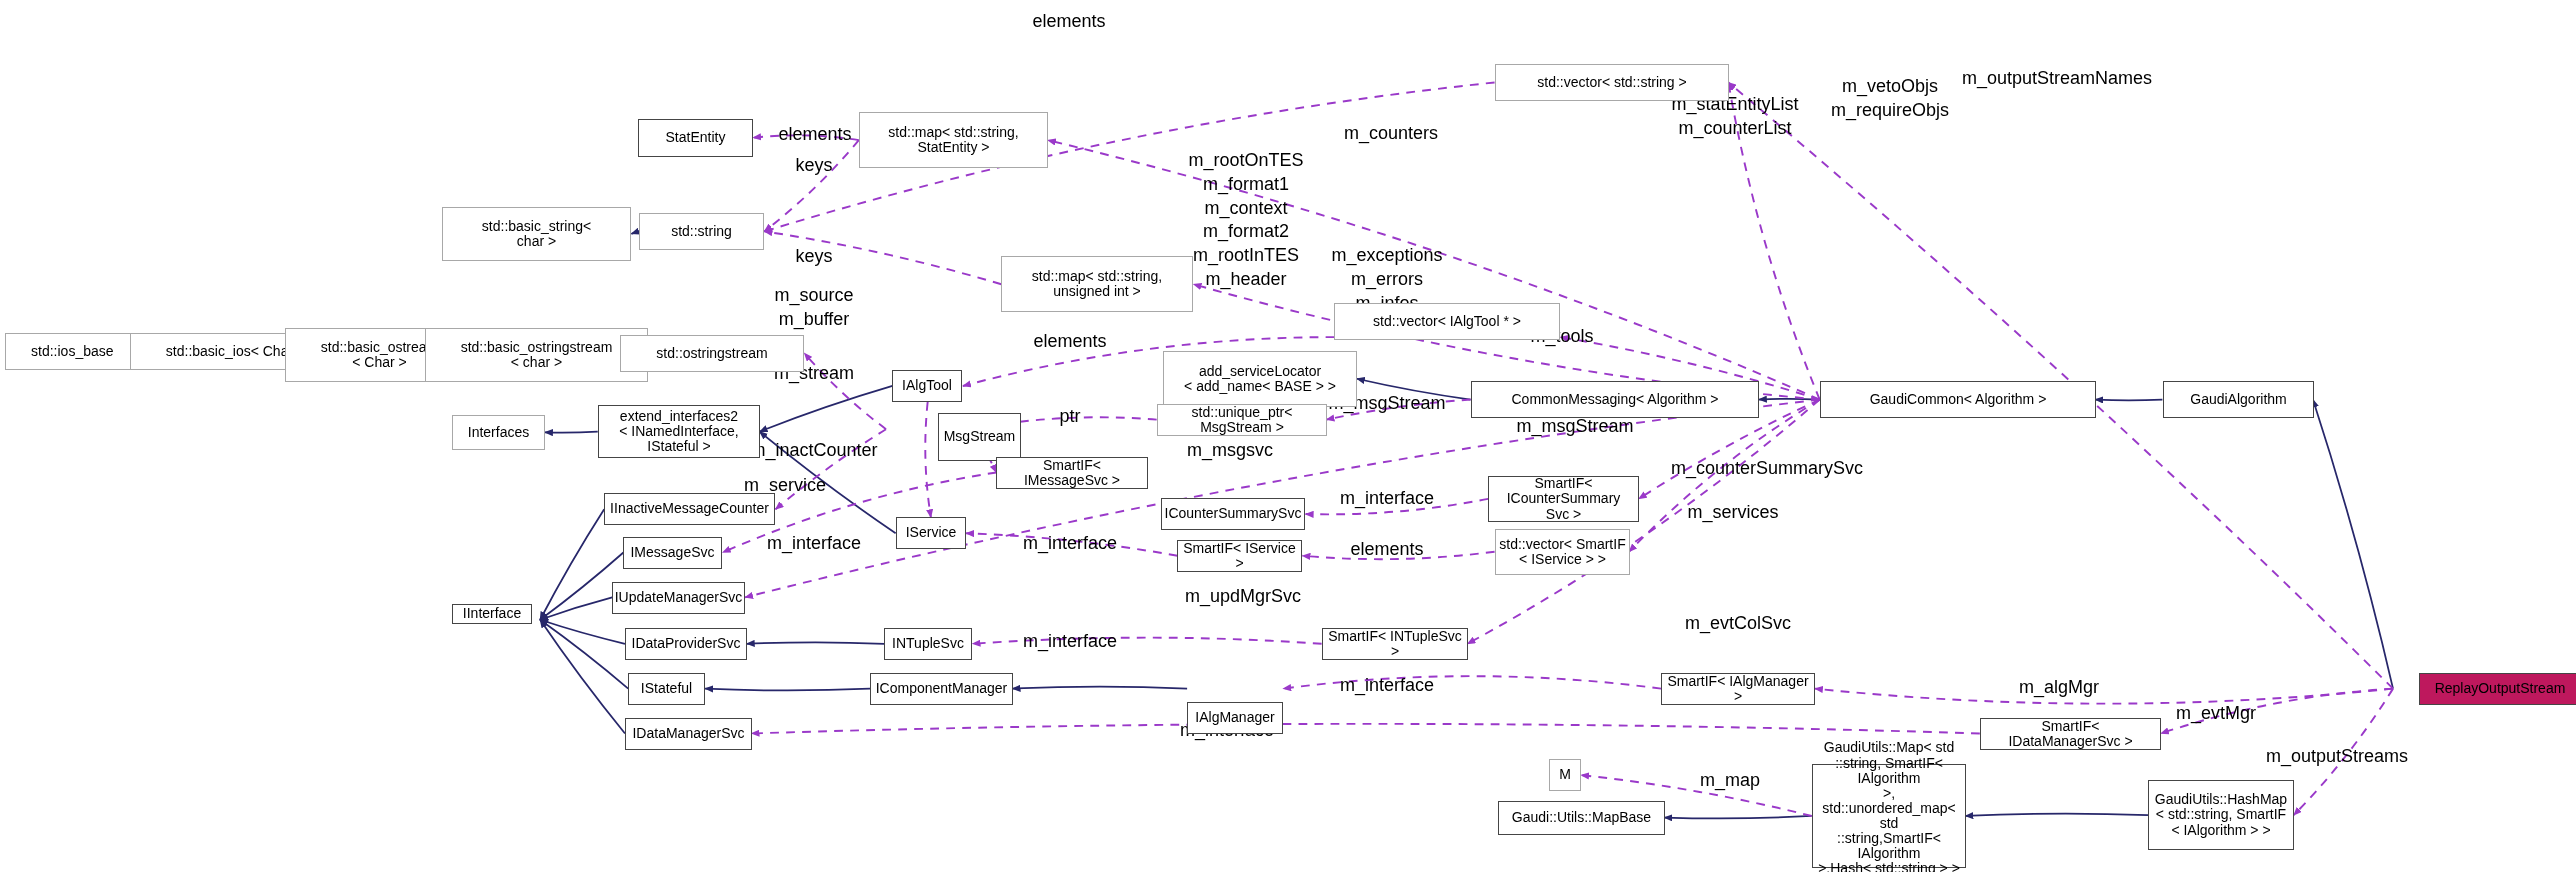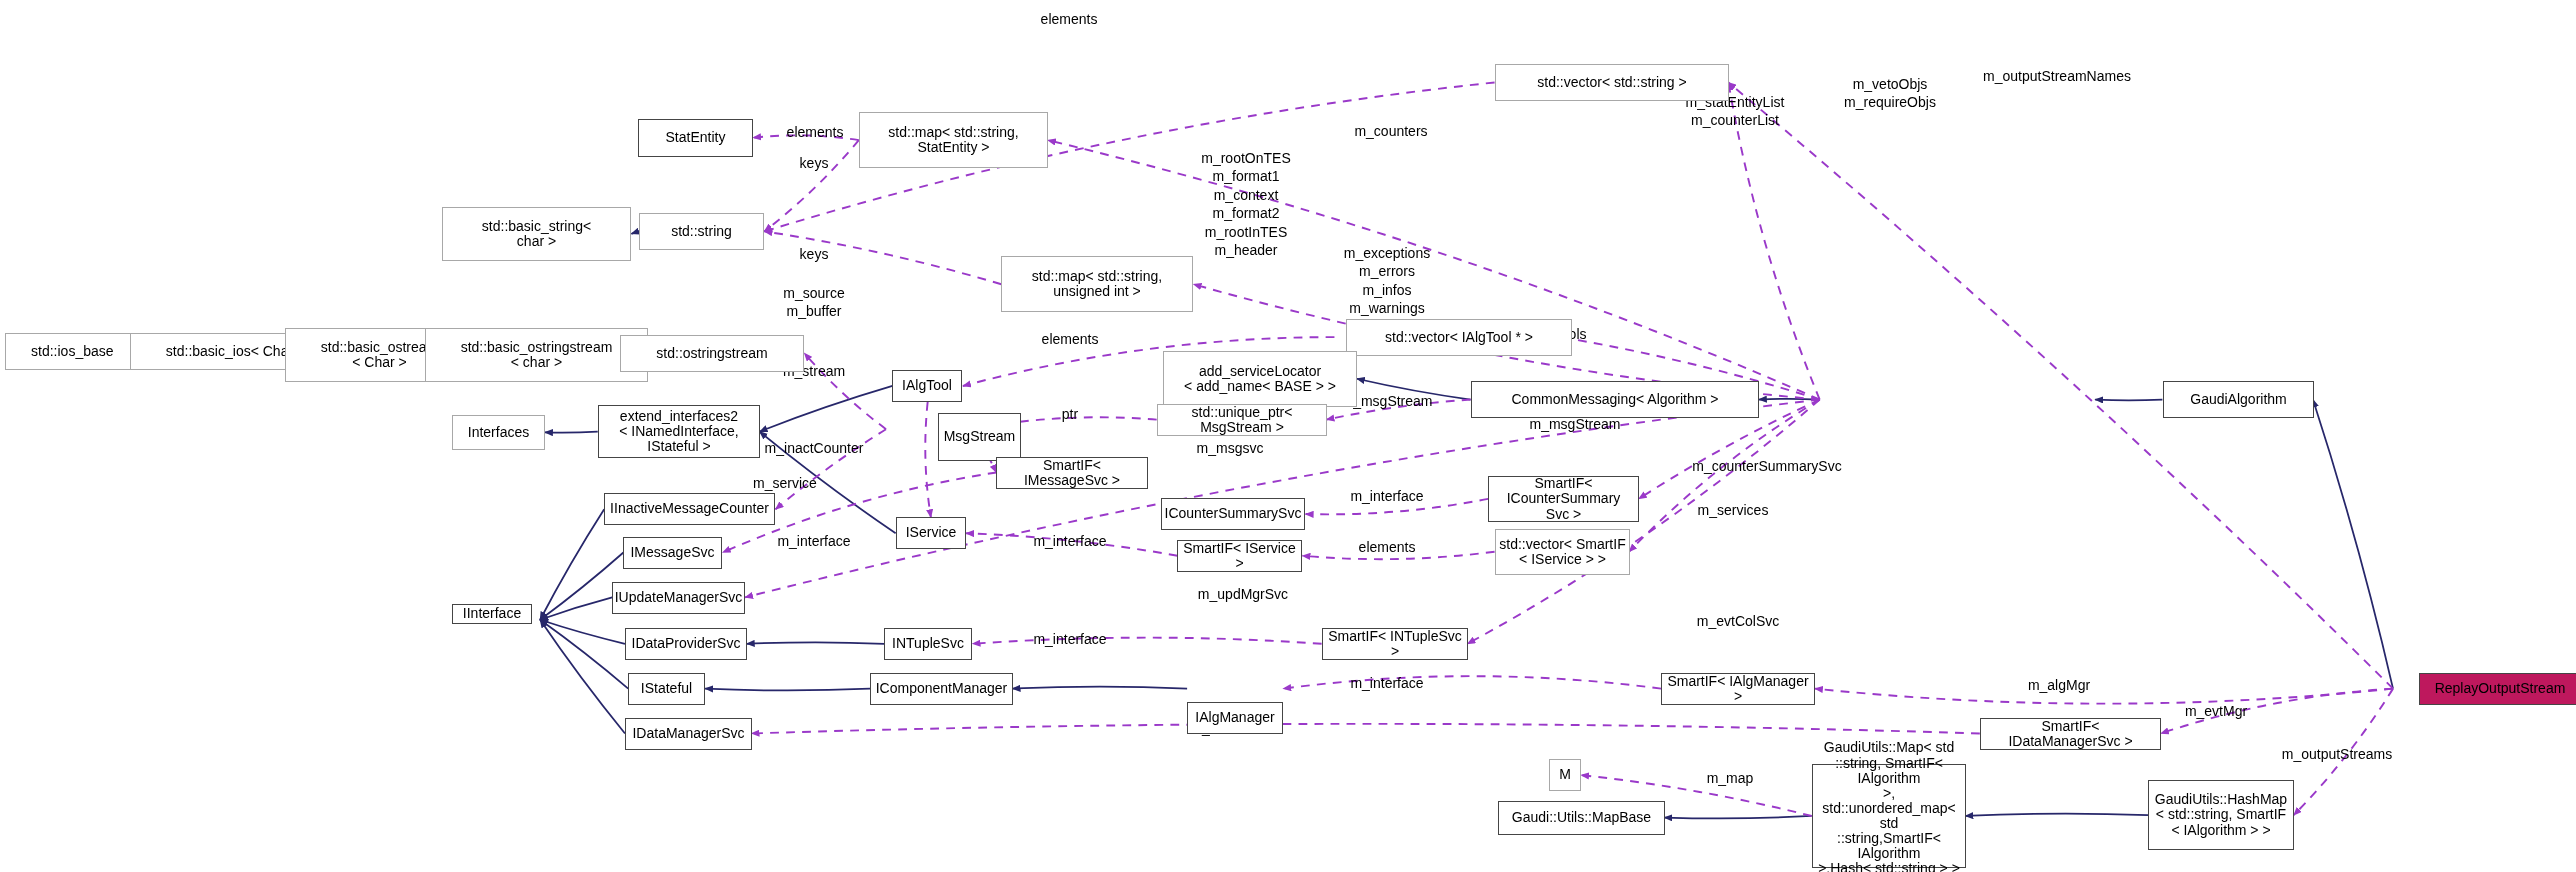--- a/index.html
+++ b/index.html
@@ -41,21 +41,21 @@
   .node.strong {
     border: 1.6px solid #454545;
   }
   .node.current {
     border: 1.6px solid #454545;
     background: #be185d;
     margin-left: 26px;
   }
   .elabel {
     position: absolute;
-    font-size: 14px;
+    font-size: 18px;
     color: #000000;
     white-space: pre-line;
     text-align: center;
     line-height: 1.32;
     z-index: 4;
     transform: translateX(-50%);
   }
 </style>
 </head>
 <body>
@@ -138,24 +138,25 @@
     <div class="node" style="left: 639px; top: 213px; width: 125px; height: 37px;">std::string</div>
     <div class="node" style="left: 1001px; top: 256px; width: 192px; height: 56px;">std::map&lt; std::string,
 unsigned int &gt;</div>
     <div class="node" style="left: 4.8px; top: 333px; width: 135px; height: 37px;">std::ios_base</div>
     <div class="node" style="left: 130px; top: 333px; width: 211px; height: 37px;">std::basic_ios&lt; Char &gt;</div>
     <div class="node" style="left: 285px; top: 328px; width: 189px; height: 54px;">std::basic_ostream
 &lt; Char &gt;</div>
     <div class="node" style="left: 425px; top: 328px; width: 223px; height: 54px;">std::basic_ostringstream
 &lt; char &gt;</div>
     <div class="node" style="left: 620px; top: 335px; width: 184px; height: 37px;">std::ostringstream</div>
-    <div class="node" style="left: 1334px; top: 319px; width: 226px; height: 37px; margin-left: 12px;">std::vector&lt; IAlgTool * &gt;</div>
+    <div class="node" style="left: 1334px; top: 303px; width: 226px; height: 37px;">std::vector&lt; IAlgTool * &gt;</div>
     <div class="node" style="left: 1163px; top: 351px; width: 194px; height: 56px;">add_serviceLocator
 &lt; add_name&lt; BASE &gt; &gt;</div>
     <div class="node strong" style="left: 1471px; top: 381px; width: 288px; height: 37px;">CommonMessaging&lt; Algorithm &gt;</div>
+    <div class="node strong" style="left: 1820px; top: 381px; width: 276px; height: 37px;">GaudiCommon&lt; Algorithm &gt;</div>
     <div class="node strong" style="left: 2163px; top: 381px; width: 151px; height: 37px;">GaudiAlgorithm</div>
     <div class="node" style="left: 452px; top: 415px; width: 93px; height: 35px;">Interfaces</div>
     <div class="node strong" style="left: 598px; top: 405px; width: 162px; height: 53px;">extend_interfaces2
 &lt; INamedInterface, IStateful &gt;</div>
     <div class="node strong" style="left: 892px; top: 370px; width: 70px; height: 32px;">IAlgTool</div>
     <div class="node strong" style="left: 938px; top: 413px; width: 83px; height: 48px;">MsgStream</div>
     <div class="node" style="left: 1157px; top: 404px; width: 170px; height: 32px;">std::unique_ptr&lt; MsgStream &gt;</div>
     <div class="node strong" style="left: 996px; top: 457px; width: 152px; height: 32px;">SmartIF&lt; IMessageSvc &gt;</div>
     <div class="node strong" style="left: 1161px; top: 498px; width: 144px; height: 32px;">ICounterSummarySvc</div>
     <div class="node strong" style="left: 1488px; top: 476px; width: 151px; height: 46px;">SmartIF&lt; ICounterSummary

